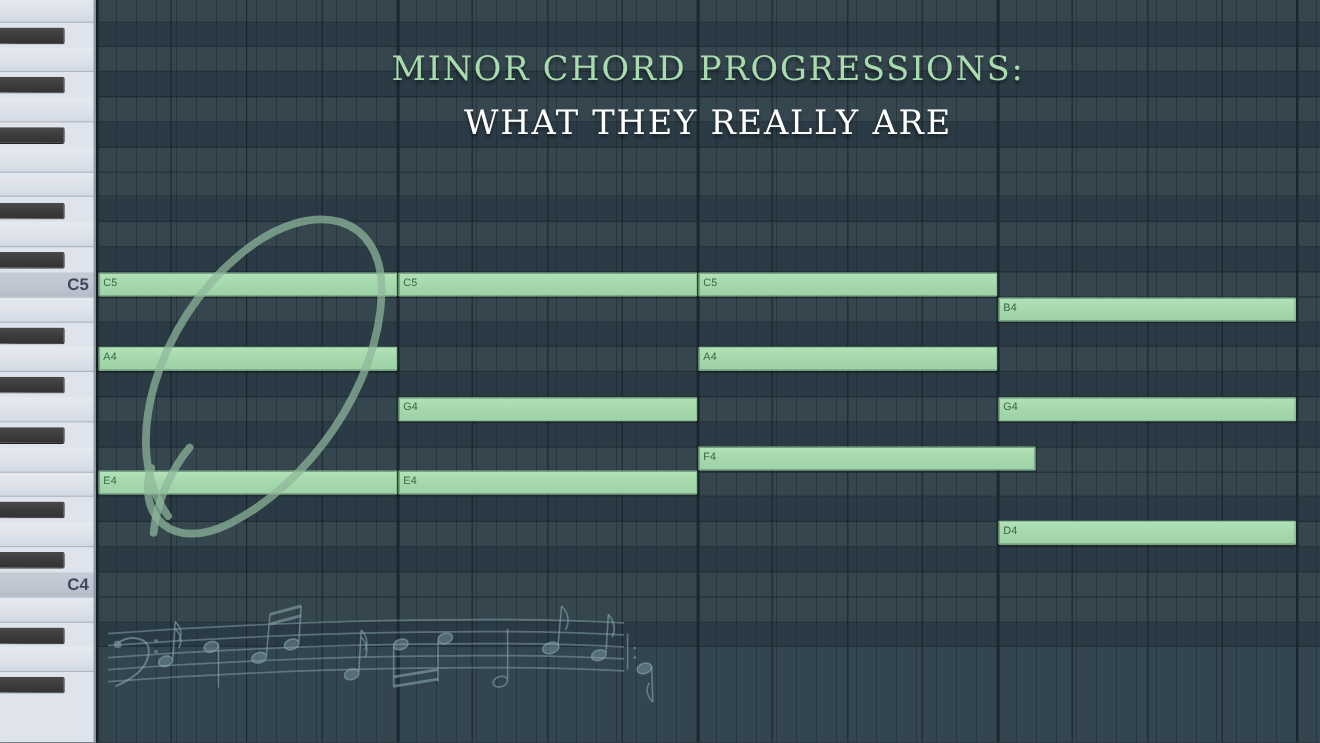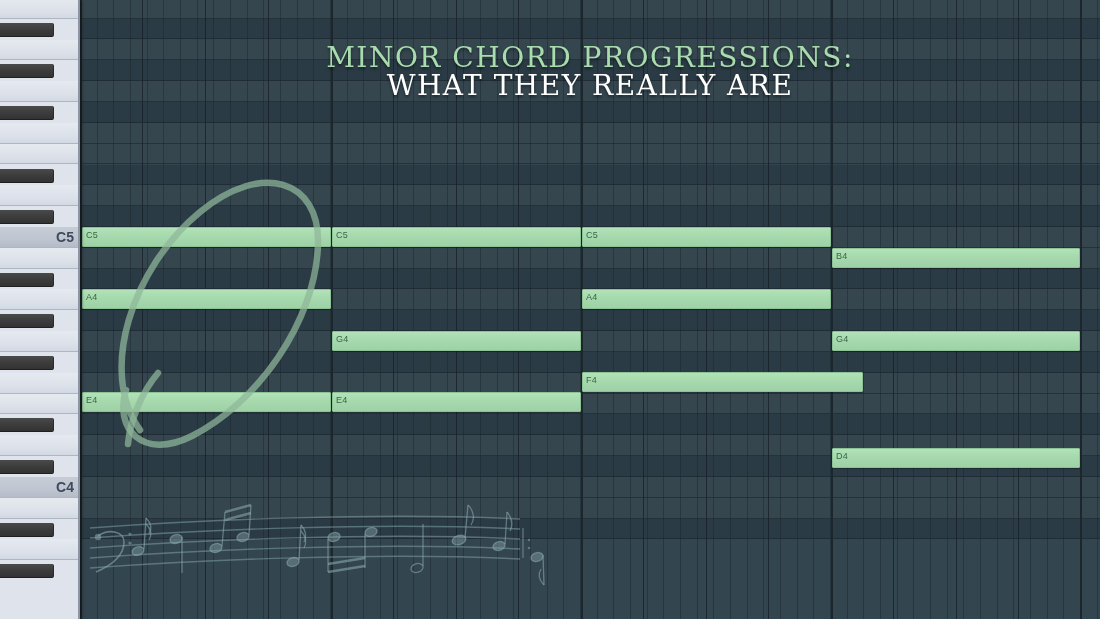--- a/index.html
+++ b/index.html
@@ -151,21 +151,21 @@
   .title-line {
     display: block;
     font-family: "DejaVu Serif", serif;
     font-weight: normal;
     font-size: 28px;
     letter-spacing: 1.5px;
     text-shadow: 0 2px 3px rgba(0,0,0,0.45);
     white-space: nowrap;
   }
   #title-line-1 { color: #a8dcae; }
-  #title-line-2 { color: #ffffff; margin-top: 0; }
+  #title-line-2 { color: #ffffff; margin-top: 17px; }
 
   
   #annotation-svg {
     position: absolute;
     left: 80px;
     top: 0;
     width: 1020px;
     height: 619px;
     z-index: 7;
     pointer-events: none;
@@ -261,21 +261,21 @@
         </div>
         <div class="note" style="left: 502px; top: 372px; width: 281px;">
           <span class="note-label">F4</span>
         </div>
         <div class="note" style="left: 752px; top: 248px; width: 248px;">
           <span class="note-label">B4</span>
         </div>
         <div class="note" style="left: 752px; top: 331px; width: 248px;">
           <span class="note-label">G4</span>
         </div>
-        <div class="note" style="left: 752px; top: 448px; width: 248px;">
+        <div class="note" style="left: 752px; top: 434px; width: 248px;">
           <span class="note-label">D4</span>
         </div>
       </div>
   </div>
 
   <svg id="staff-svg" viewBox="0 0 1020 619">
     <g stroke="#7f9fa6" stroke-opacity="0.55" fill="none" stroke-width="1.4">
       <path d="M10,528 C120,520 300,512 440,519"></path>
       <path d="M10,538 C120,530 300,522 440,529"></path>
       <path d="M10,548 C120,540 300,532 440,539"></path>

